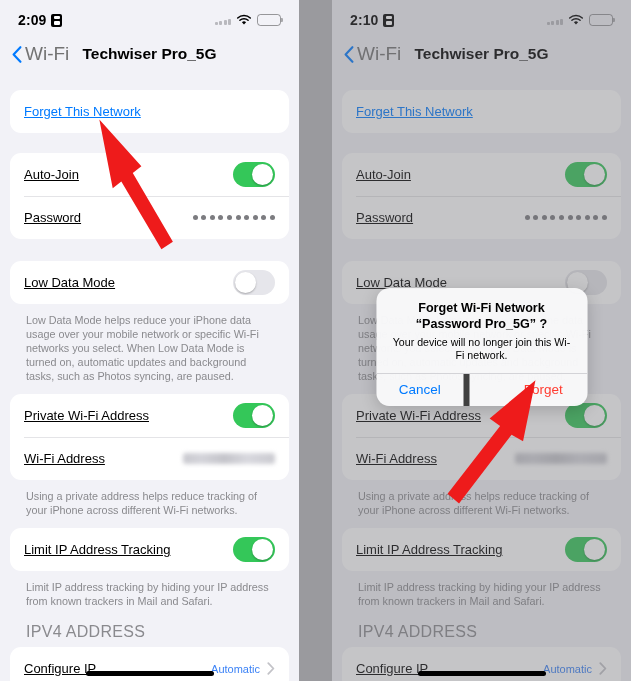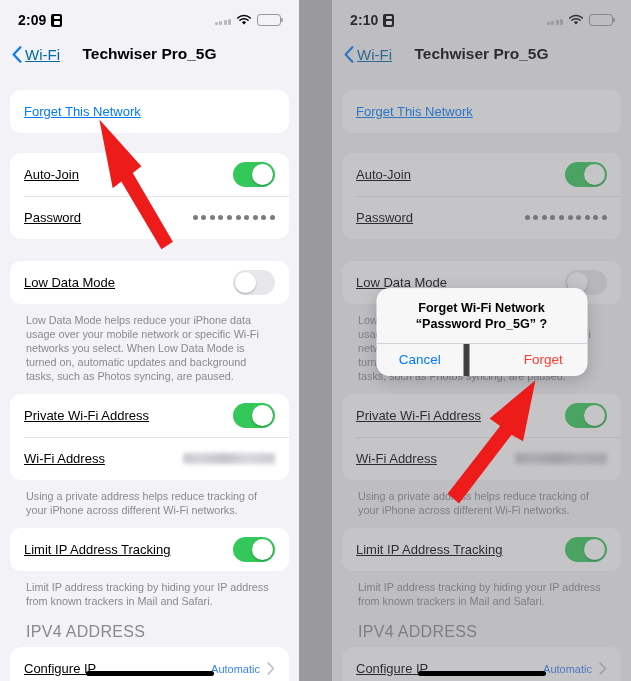--- a/index.html
+++ b/index.html
@@ -65,21 +65,21 @@
   }
   .batt .fill { height: 100%; background:#000; border-radius:1.6px; }
 
   
   .navbar {
     height: 40px; display:flex; align-items:center;
     position: relative; padding: 0 12px;
   }
   .back { display:flex; align-items:center; gap:3px; cursor:pointer; }
   .chev { width:10px; height:17px; }
-  .back-label { font-size: 15px; color:#0369a1;text-decoration:underline; }
+  .back-label { font-size: 19px; color:#737373; }
   .nav-title {
     position:absolute; left:0; right:0; text-align:center;
     font-size: 15.5px; font-weight: 700; color:#000;
     pointer-events:none;
   }
 
   
   .content { padding: 0 10px; }
   .card {
     background:#fff; border-radius: 11px; overflow:hidden;
@@ -418,20 +418,21 @@
 
       </div>
     </div>
 
     <div class="dimmer"></div>
 
     <div class="alert">
       <div class="alert-body">
         <div class="alert-title">Forget Wi-Fi Network</div>
         <div class="alert-title">“Password Pro_5G” ?</div>
+        <div class="alert-msg">Your device will no longer join this Wi-Fi network.</div>
       </div>
       <div class="alert-actions">
         <div class="alert-btn cancel">Cancel</div>
         <div class="alert-btn destructive">Forget</div>
       </div>
     </div>
 
     <div class="home-ind"></div>
 
     <svg class="arrow-layer" viewBox="0 0 313 681">

